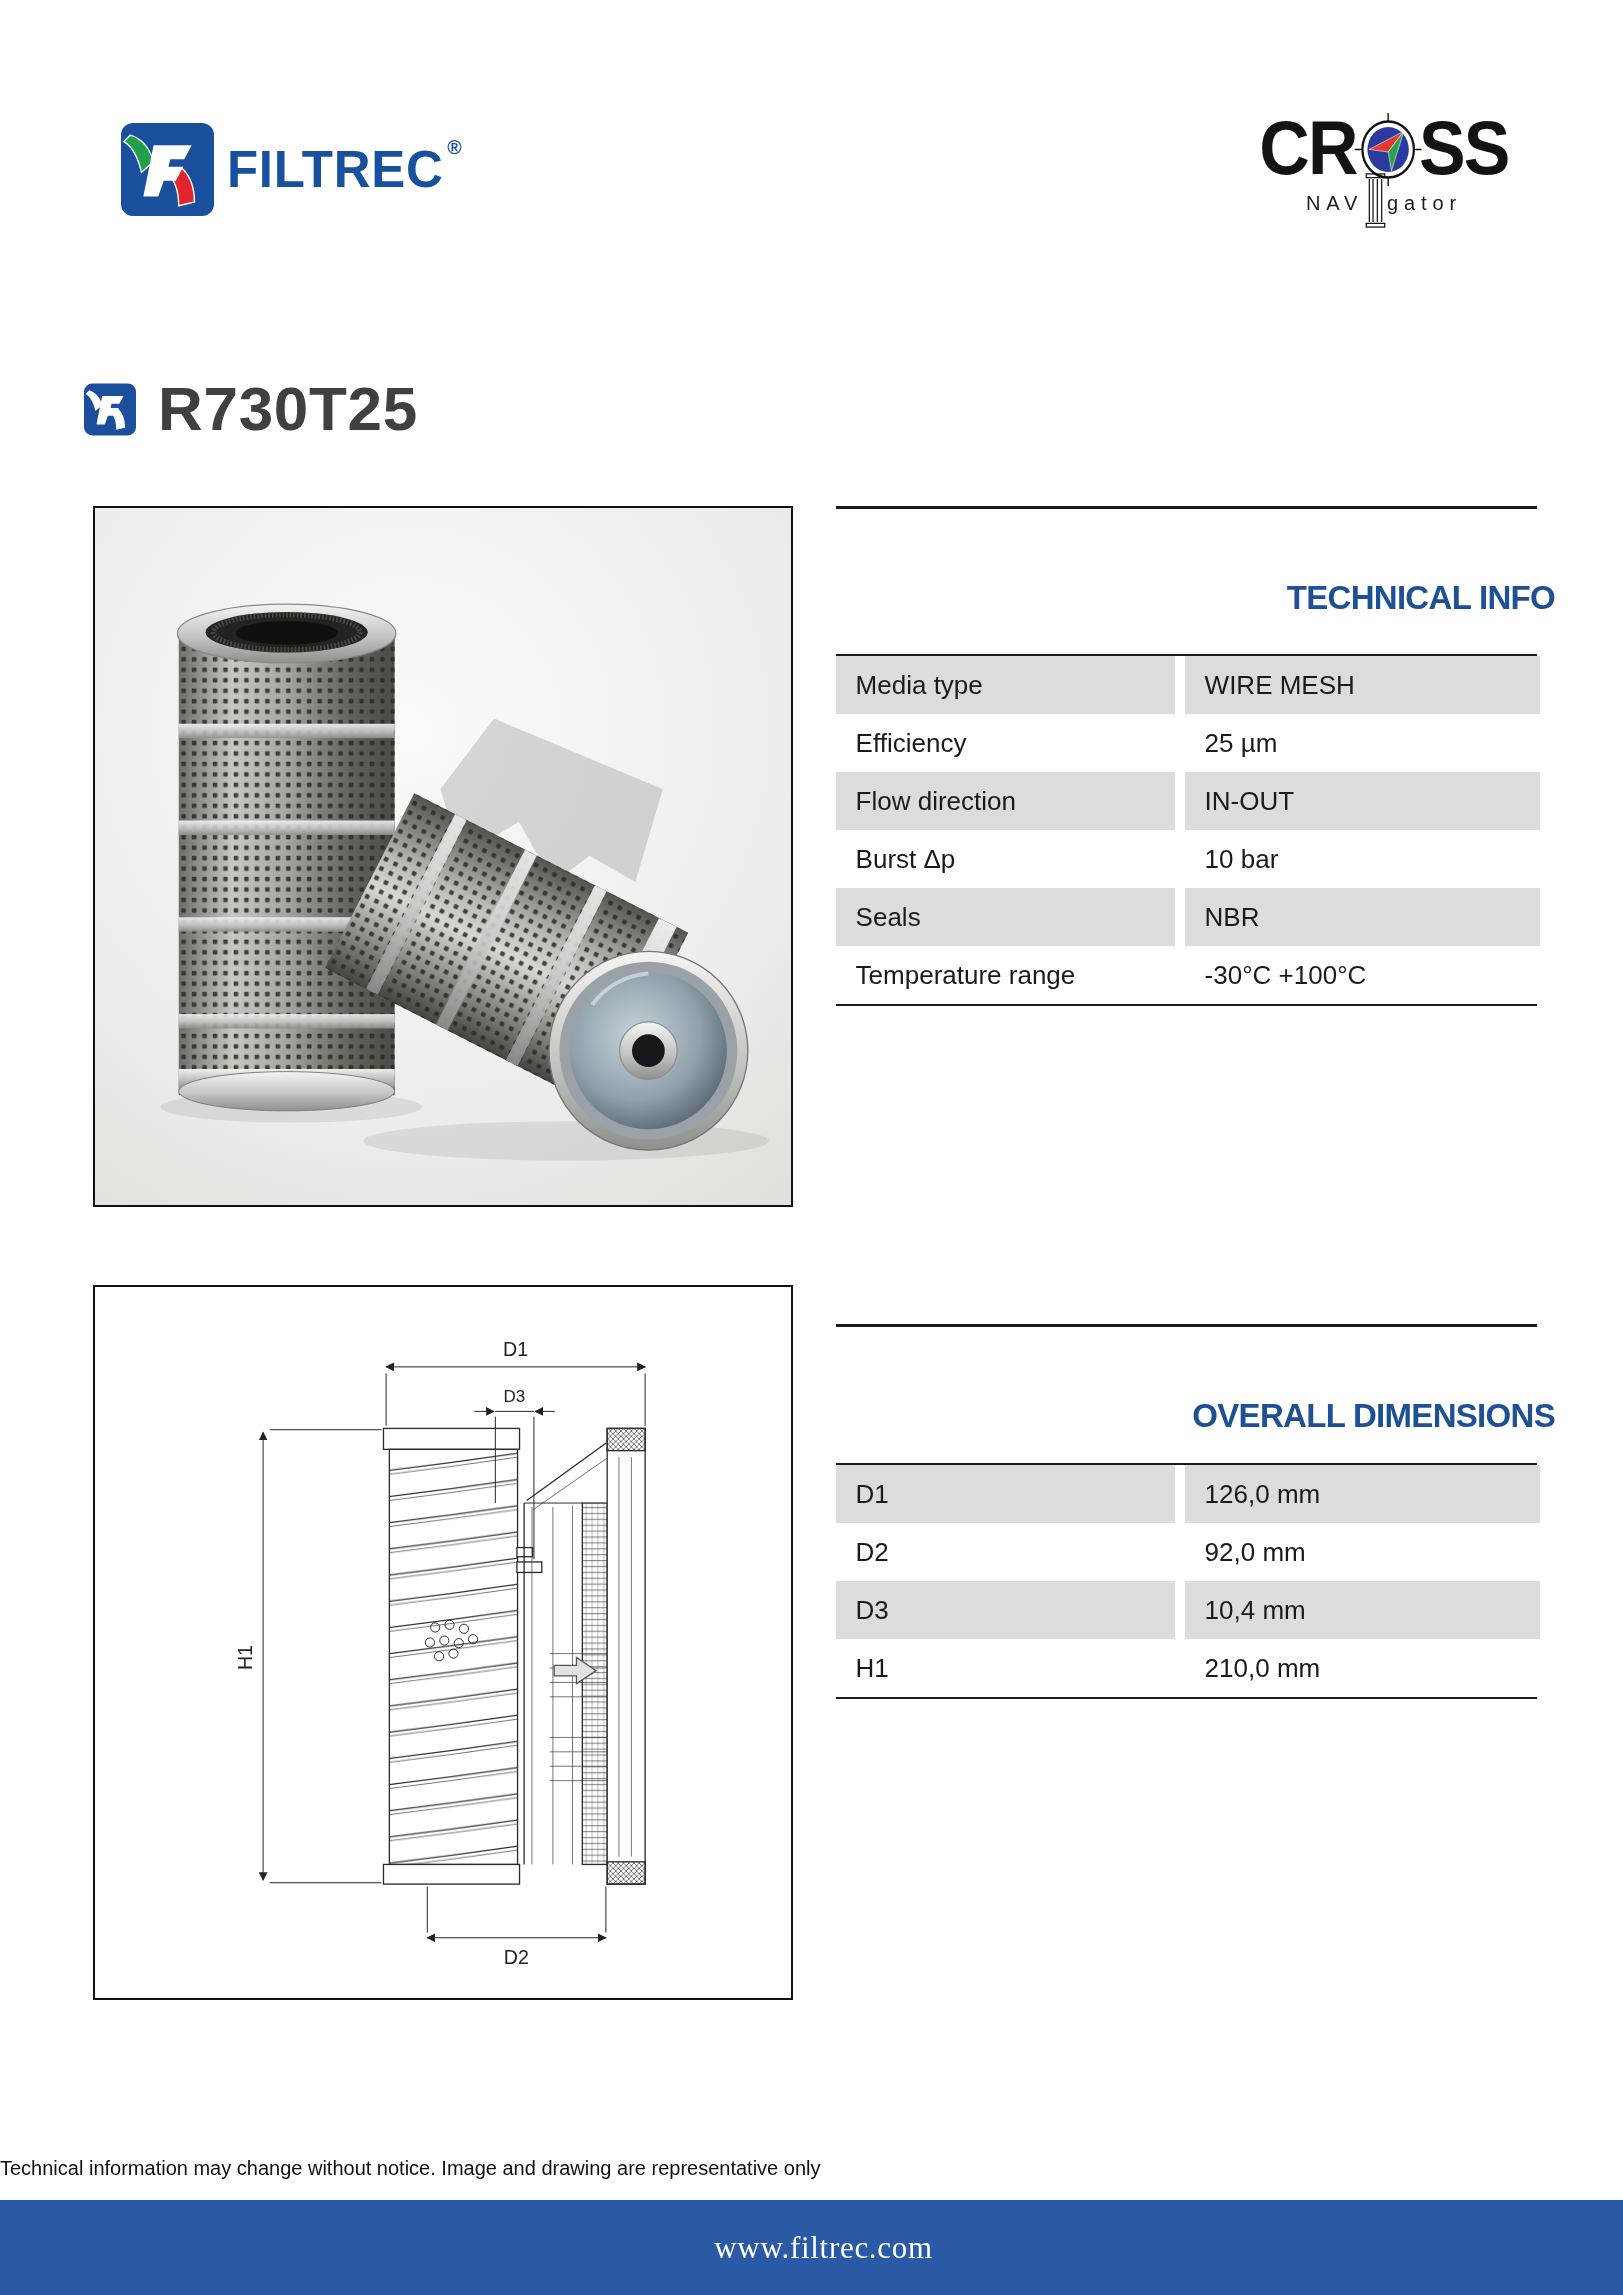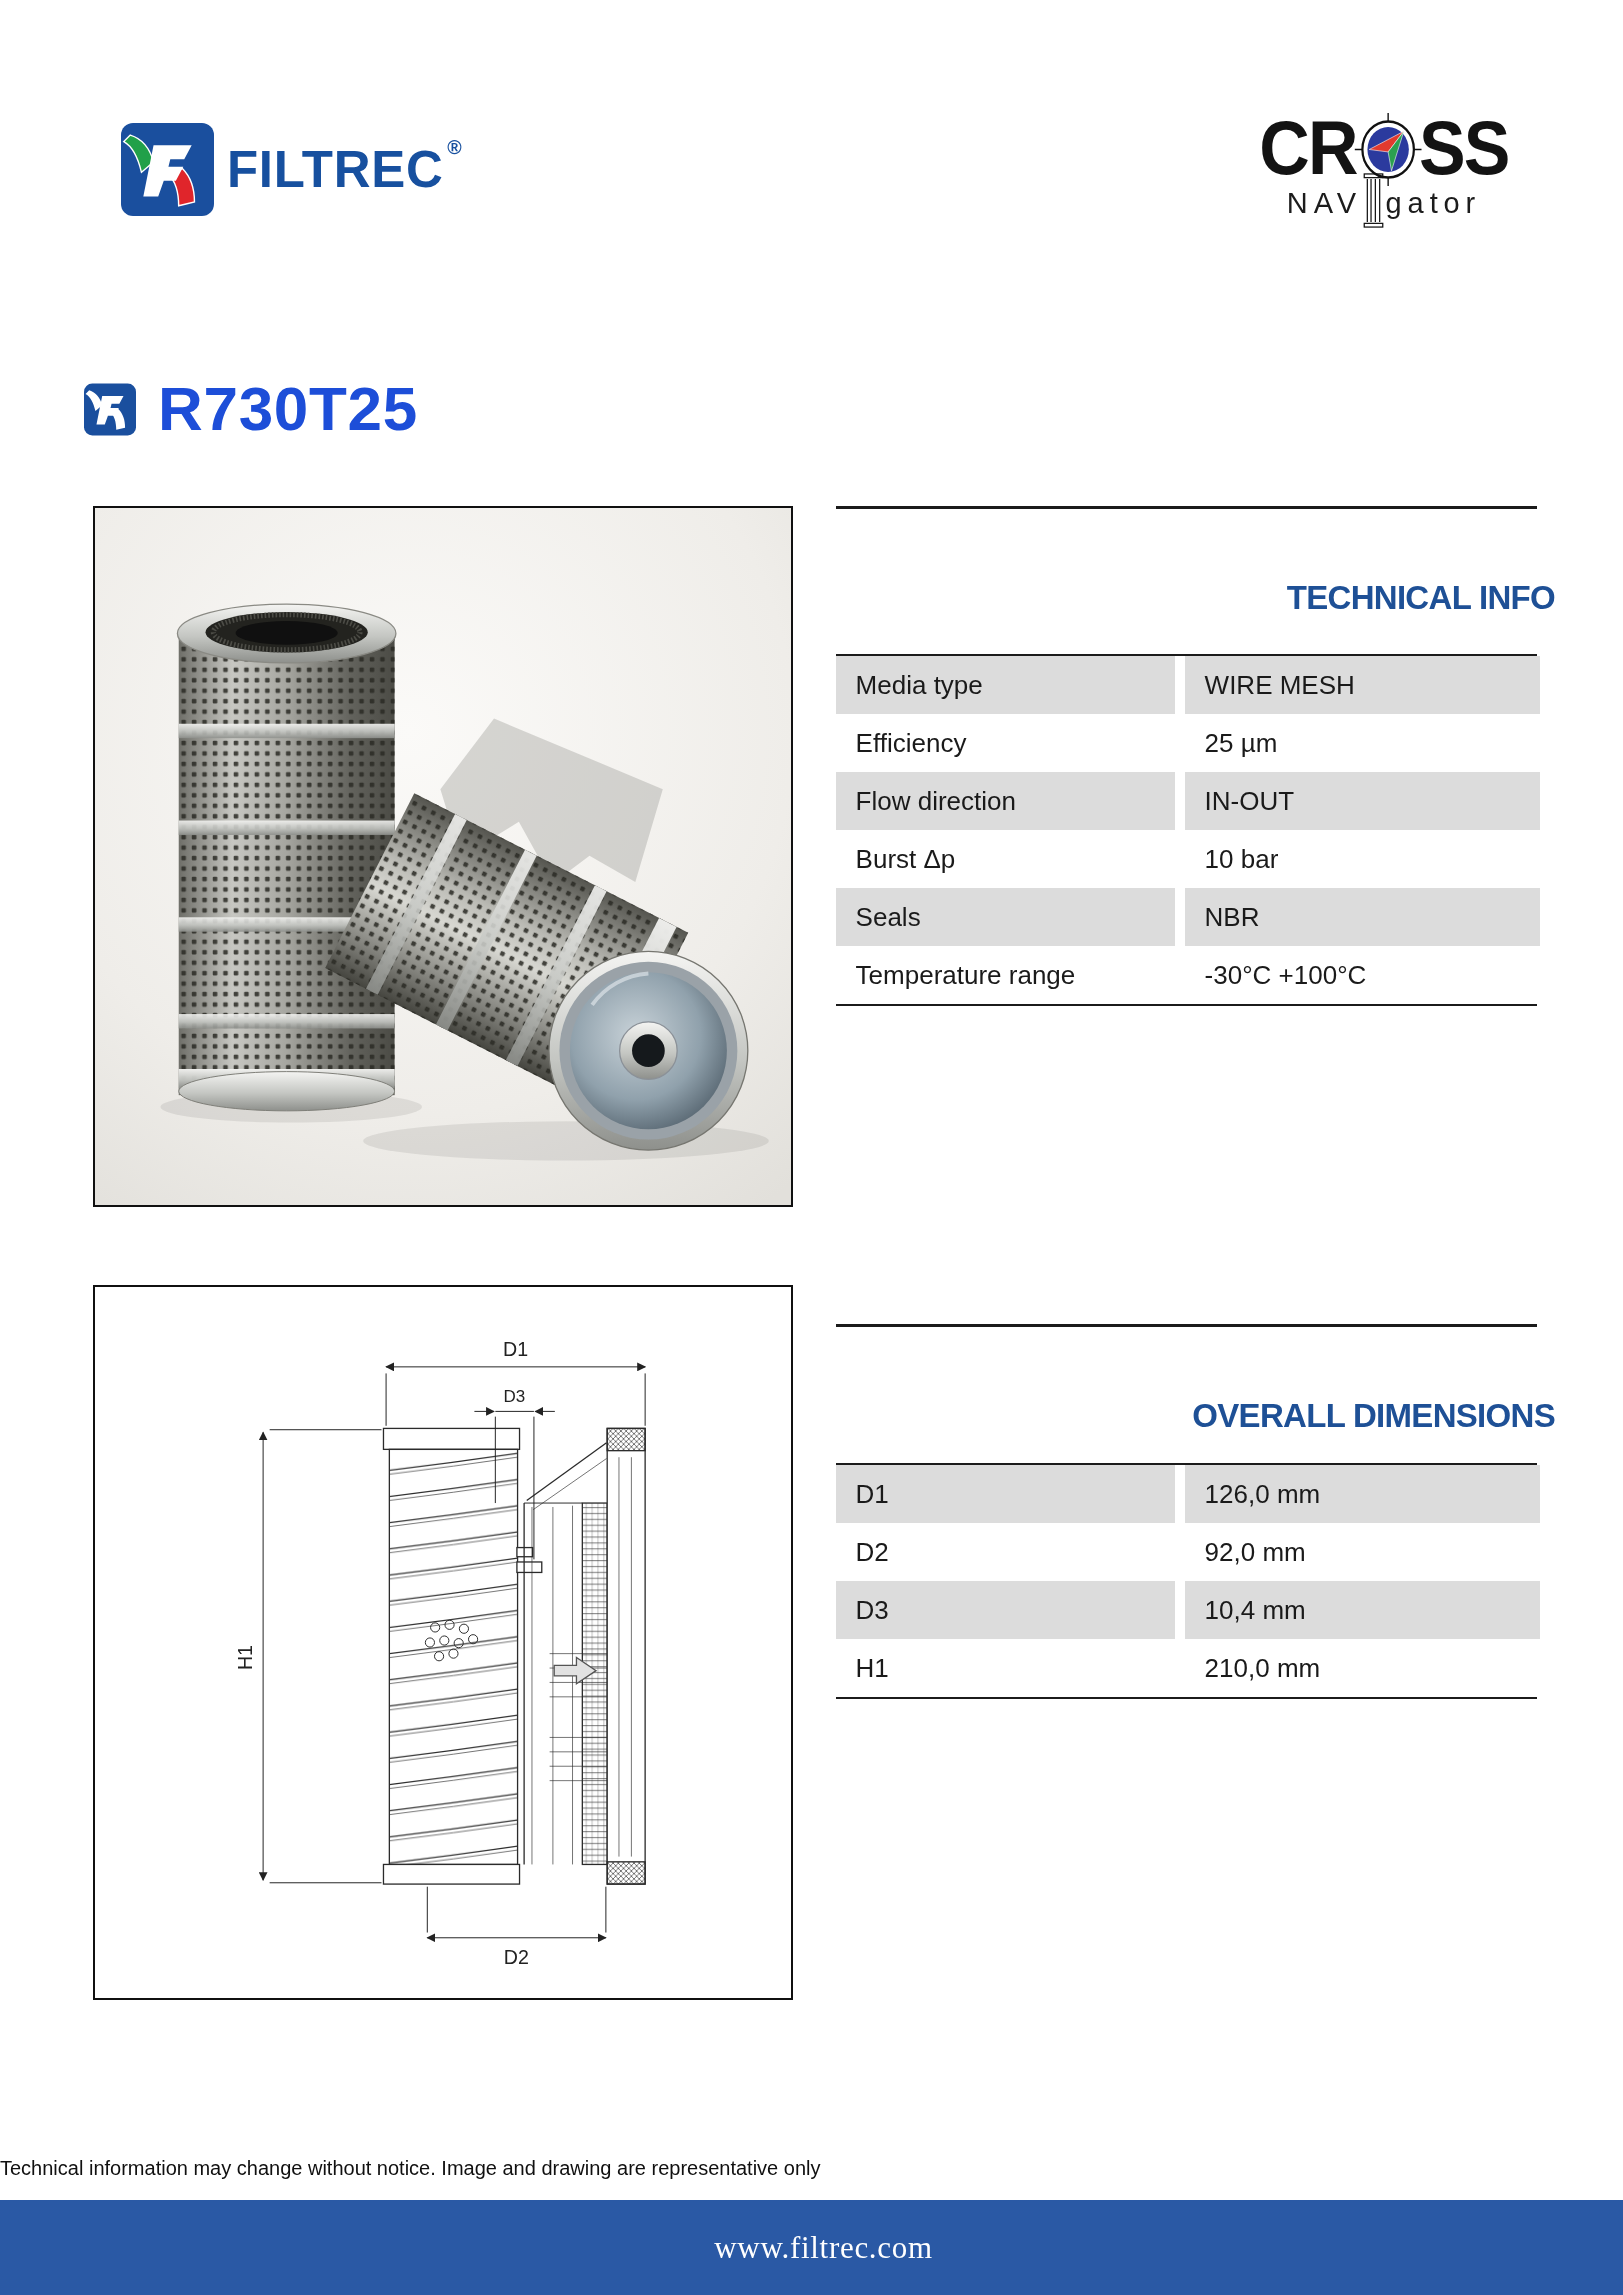--- a/index.html
+++ b/index.html
@@ -10,26 +10,26 @@
   .filtrec-logo{position:absolute;left:121px;top:123px;display:flex;align-items:center;}
   .filtrec-logo svg{display:block;}
   .filtrec-wordmark{font-size:51px;font-weight:bold;color:#17509f;letter-spacing:0.7px;margin-left:13px;line-height:1;}
   .registered{font-size:19.6px;font-weight:bold;color:#17509f;vertical-align:top;position:relative;top:-22px;left:3.9px;}
 
   .cross-logo{position:absolute;left:1240px;top:110px;width:288px;}
   .cross-line1{display:flex;align-items:center;justify-content:center;font-size:76px;line-height:1;
                font-weight:bold;color:#131313;transform:scaleX(.92);letter-spacing:-2px;}
   .cross-line1 svg{margin:0 -2.6px;position:relative;top:1.3px;}
   .cross-line2{display:flex;align-items:center;justify-content:center;margin-top:-10.5px;
-               font-size:29px;font-weight:400;color:#1c1c1c;letter-spacing:5.9px;line-height:1;}
+               font-size:20px;font-weight:400;color:#1c1c1c;letter-spacing:5.9px;line-height:1;}
   .cross-line2 svg{margin:0 1.3px;position:relative;top:-2.6px;}
 
   
   .product-title{position:absolute;left:84px;top:378px;display:flex;align-items:center;}
-  .product-code{font-size:62px;font-weight:bold;color:#1d4ed8;margin-left:22px;letter-spacing:0.7px;line-height:1;}
+  .product-code{font-size:62px;font-weight:bold;color:#404040;margin-left:22px;letter-spacing:0.7px;line-height:1;}
 
   
   .photo-box{position:absolute;left:93px;top:506px;width:700px;height:701px;
              border:2px solid #101010;box-sizing:border-box;background:#f4f2ef;}
   .drawing-box{position:absolute;left:93px;top:1285px;width:700px;height:715px;
              border:2px solid #101010;box-sizing:border-box;background:#ffffff;}
   .photo-box svg,.drawing-box svg{display:block;width:100%;height:100%;}
 
   
   .info-col{position:absolute;left:836px;width:701px;}

